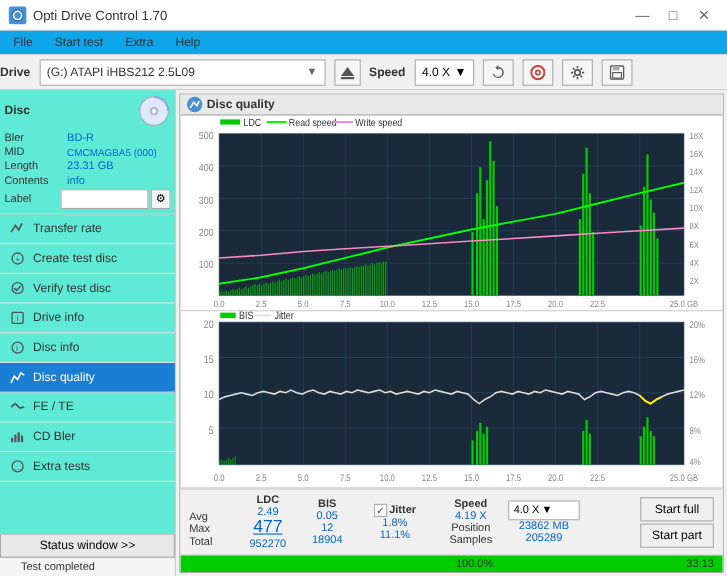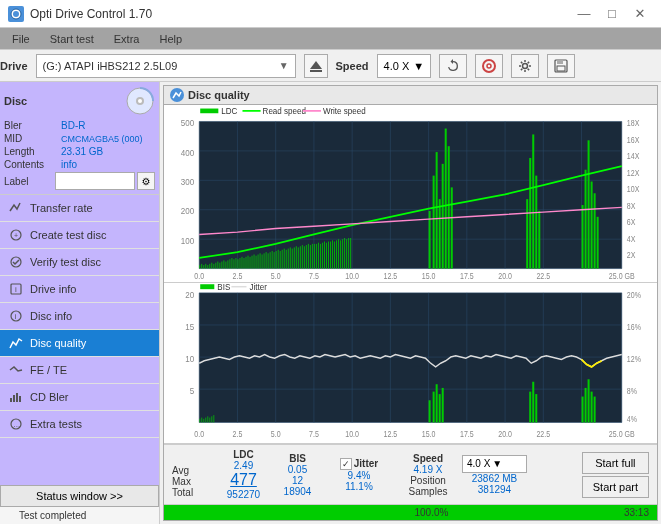--- a/index.html
+++ b/index.html
@@ -7,38 +7,38 @@
     
     
     .title-bar { background: #fff; display: flex; align-items: center; justify-content: space-between; padding: 4px 8px; border-bottom: 1px solid #ccc; height: 28px; }
     .title-bar-left { display: flex; align-items: center; gap: 6px; }
     .title-bar-icon { width: 16px; height: 16px; background: #4a90d9; border-radius: 2px; display: flex; align-items: center; justify-content: center; }
     .title-bar-title { font-size: 12px; color: #333; }
     .title-bar-controls { display: flex; gap: 2px; }
     .title-btn { width: 26px; height: 20px; border: none; background: transparent; cursor: pointer; font-size: 13px; display: flex; align-items: center; justify-content: center; color: #666; }
     
     
-    .menu-bar { background: #a3a3a3; display: flex; align-items: center; padding: 2px 4px; border-bottom: 1px solid #ccc; height: 22px; gap: 4px; }
+    .menu-bar { background: #0ea5e9; display: flex; align-items: center; padding: 2px 4px; border-bottom: 1px solid #ccc; height: 22px; gap: 4px; }
     .menu-item { padding: 2px 8px; cursor: pointer; font-size: 11px; color: #333; }
     
     
     .drive-bar { background: #f0f0f0; border-bottom: 1px solid #ccc; padding: 3px 0; display: flex; align-items: center; gap: 8px; height: 32px; }
     .drive-label { font-size: 11px; font-weight: bold; color: #333; }
     .drive-select { display: flex; align-items: center; border: 1px solid #aaa; background: white; padding: 2px 6px; flex: 1; max-width: 260px; height: 24px; cursor: pointer; }
     .drive-select-text { font-size: 11px; color: #333; flex: 1; }
     .drive-arrow { font-size: 10px; color: #666; }
     .eject-btn { width: 24px; height: 24px; border: 1px solid #aaa; background: #f5f5f5; display: flex; align-items: center; justify-content: center; cursor: pointer; }
     .speed-select { border: 1px solid #aaa; background: white; padding: 2px 6px; height: 24px; cursor: pointer; font-size: 11px; display: flex; align-items: center; gap: 4px; }
     .icon-btn { width: 28px; height: 24px; border: 1px solid #aaa; background: #f5f5f5; display: flex; align-items: center; justify-content: center; cursor: pointer; }
     
     
     .main { display: flex; height: calc(524px - 28px - 22px - 32px); }
     
     
-    .sidebar { width: 160px; background: #c4b5fd; border-right: 1px solid #ccc; display: flex; flex-direction: column; flex-shrink: 0; }
+    .sidebar { width: 160px; background: #5eead4; border-right: 1px solid #ccc; display: flex; flex-direction: column; flex-shrink: 0; }
     
     
     .disc-info-panel { border-bottom: 1px solid #ccc; padding: 4px; }
     .disc-header { display: flex; align-items: center; justify-content: space-between; margin-bottom: 4px; }
     .disc-title { font-size: 11px; font-weight: bold; color: #333; }
     .disc-field { display: flex; align-items: center; margin-bottom: 2px; gap: 2px; }
     .disc-field-label { width: 55px; font-size: 10px; color: #333; }
     .disc-field-value { font-size: 10px; color: #0066cc; }
     .disc-label-row { display: flex; align-items: center; gap: 2px; margin-top: 2px; }
     .disc-label-input { border: 1px solid #aaa; height: 18px; width: 80px; font-size: 10px; }
@@ -569,39 +569,39 @@
             <span style="font-size:10px; color:#0066cc;">0.05</span>
             <span style="font-size:10px; color:#0066cc;">12</span>
             <span style="font-size:10px; color:#0066cc;">18904</span>
           </div>
 
           <div style="display:flex; flex-direction:column; width:70px; text-align:center;">
             <div style="display:flex; align-items:center; gap:2px; justify-content:center;">
               <div class="checkbox-custom checked"></div>
               <span style="font-size:10px; font-weight:bold; color:#333;">Jitter</span>
             </div>
-            <span style="font-size:10px; color:#0066cc;">9.4%</span>
+            <span style="font-size:10px; color:#0066cc;">1.8%</span>
             <span style="font-size:10px; color:#0066cc;">11.1%</span>
             <span style="font-size:10px; color:#333;"></span>
           </div>
 
           <div style="display:flex; flex-direction:column; width:60px; text-align:center;">
             <span style="font-size:10px; font-weight:bold; color:#333;">Speed</span>
             <span style="font-size:10px; color:#0066cc;">4.19 X</span>
             <span style="font-size:10px; color:#333; font-size:10px;">Position</span>
             <span style="font-size:10px; color:#333;">Samples</span>
           </div>
 
           <div style="display:flex; flex-direction:column; width:65px; text-align:center;">
             <div class="speed-select" style="height:18px; font-size:10px; border:1px solid #aaa; background:white; padding:0 4px; display:flex; align-items:center; gap:2px; cursor:pointer;">
               <span>4.0 X</span>
               <span>▼</span>
             </div>
             <span style="font-size:10px; color:#0066cc;">23862 MB</span>
-            <span style="font-size:10px; color:#0066cc;">381294</span>
+            <span style="font-size:10px; color:#0066cc;">205289</span>
           </div>
 
           <div style="display:flex; flex-direction:column; gap:2px; margin-left:auto;">
             <button class="start-btn">Start full</button>
             <button class="start-btn">Start part</button>
           </div>
         </div>
       </div>
 
       <div class="progress-bar-container" style="position: relative;">

